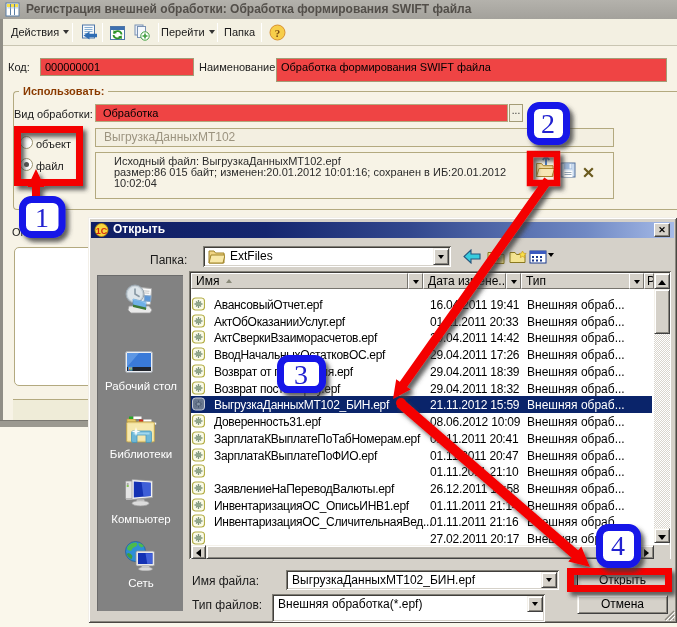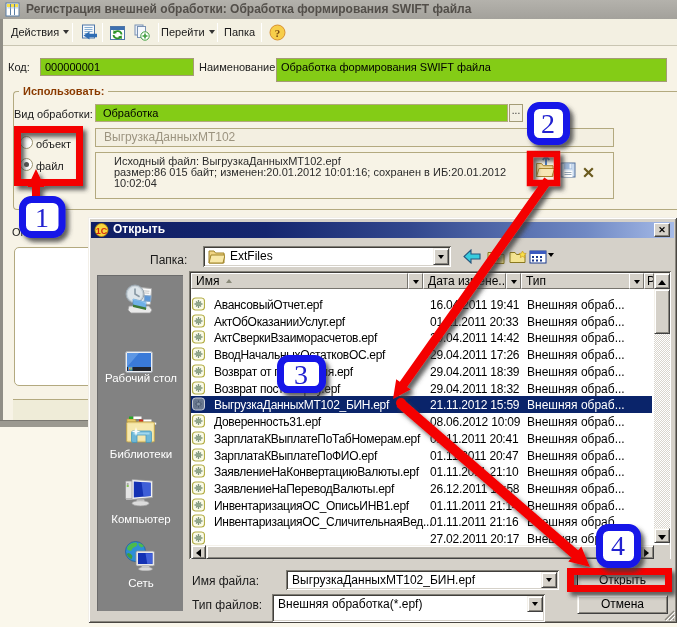--- a/index.html
+++ b/index.html
@@ -8,21 +8,21 @@
 
 #mainwin{left:0;top:0;width:677px;height:427px;background:#F7F3E6;border-left:3px solid #908E86;}
 #maintitle{left:0;top:0;width:677px;height:19px;background:linear-gradient(#B4B2AC,#A3A19B);color:#524E49;font-weight:bold;font-size:12px;line-height:19px;}
 #maintitle .txt{position:absolute;left:26px;top:0;white-space:nowrap;}
 #toolbar{left:3px;top:19px;width:674px;height:27px;background:#F3F0E2;border-bottom:1px solid #C9C5B2;}
 .tbtxt{position:absolute;top:5px;height:17px;line-height:17px;color:#1a1a1a;}
 .tsep{position:absolute;top:4px;width:1px;height:19px;background:#CFCBB8;border-right:1px solid #fff;}
 .darr{display:inline-block;width:0;height:0;border-left:3px solid transparent;border-right:3px solid transparent;border-top:4px solid #333;margin-left:4px;vertical-align:2px;}
 
 .lbl{position:absolute;color:#1a1a1a;white-space:nowrap;}
-.fld{position:absolute;background:#84cc16;border:1px solid #A49C76;color:#000;line-height:16px;padding-left:4px;white-space:nowrap;overflow:hidden;}
+.fld{position:absolute;background:#ef4444;border:1px solid #A49C76;color:#000;line-height:16px;padding-left:4px;white-space:nowrap;overflow:hidden;}
 
 #grp{left:13px;top:91px;width:668px;height:119px;border:1px solid #B3A97F;border-radius:4px 0 0 4px;border-right:none;}
 #grplbl{left:19px;top:85px;background:#F7F3E6;padding:0 4px;font-weight:bold;color:#8A3A00;}
 .radio{position:absolute;width:13px;height:13px;border-radius:50%;background:#fff;border:1px solid #9C9470;}
 .radio .dot{position:absolute;left:3px;top:3px;width:5px;height:5px;border-radius:50%;background:#555;}
 #infobox{left:95px;top:152px;width:519px;height:47px;border:1px solid #B3A97F;color:#2b2b2b;padding:3px 0 0 18px;line-height:11px;}
 #band{left:13px;top:399px;width:664px;height:22px;background:#EFECD8;border-top:1px solid #B3A97F;}
 #winbottom{left:0;top:420px;width:677px;height:7px;background:#9B9990;border-top:1px solid #7a7871;}
 #commentbox{left:14px;top:247px;width:650px;height:139px;background:#fff;border:1px solid #B3A97F;border-radius:5px;}
 
@@ -197,21 +197,21 @@
     <svg class="abs" style="left:27px;top:75px" width="28" height="22" viewBox="0 0 28 22">
       <rect x="0.5" y="0.5" width="27" height="21" rx="2" fill="#EDEFF2" stroke="#A8AEB6"></rect>
       <rect x="2" y="2" width="24" height="18" fill="#3A7AD8"></rect>
       <path d="M2 2 L14 2 L2 16 Z" fill="#6AA2E8" opacity="0.75"></path>
       <rect x="2" y="16" width="24" height="4" fill="#20242C"></rect>
       <rect x="3" y="15.2" width="4.5" height="4.5" fill="#3E8EDC"></rect>
       <path d="M4 16.5 h1.2 v1.2 H4 z M5.6 16.5 h1.2 v1.2 H5.6 z" fill="#F0C030"></path>
       <path d="M4 18.1 h1.2 v1.2 H4 z" fill="#E05030"></path>
         <path d="M5.6 18.1 h1.2 v1.2 H5.6 z" fill="#70C040"></path>
     </svg>
-    <div class="sblbl" style="left:0;top:96px">Рабочий стол</div>
+    <div class="sblbl" style="left:0;top:104px">Рабочий стол</div>
     <svg class="abs" style="left:26px;top:138px" width="33" height="30" viewBox="0 0 33 30">
       <path d="M3 5 h7 a2 2 0 0 1 2 2 v1 h-9 z" fill="#E5C96A" stroke="#B89A3A" stroke-width="0.7"></path>
       <rect x="5" y="2.5" width="4" height="2.5" fill="#28A828"></rect>
         <rect x="9.5" y="2.5" width="8" height="2.5" fill="#fff"></rect>
       <path d="M14 7.5 h6 a2 2 0 0 1 2 2 v1 h-8 z" fill="#E5C96A" stroke="#B89A3A" stroke-width="0.7"></path>
       <rect x="15" y="5.5" width="4" height="2.2" fill="#CC2A1A"></rect>
         <rect x="19.5" y="5.5" width="8" height="2.2" fill="#fff"></rect>
       <path d="M23 10.5 h5 a2 2 0 0 1 2 1.8 v.9 h-7 z" fill="#E5C96A" stroke="#B89A3A" stroke-width="0.7"></path>
       <rect x="24" y="8.6" width="4" height="2" fill="#1E90F0"></rect>
         <rect x="28.2" y="8.6" width="4" height="2" fill="#fff"></rect>
@@ -377,21 +377,20 @@
         <span class="tp">Внешняя обраб...</span>
       </div>
     <div class="row" style="top:192px">
         <svg class="abs" style="left:1px;top:1px" width="13" height="14" viewBox="0 0 13 14">
           <rect x="0.5" y="1" width="12" height="12" rx="3" fill="#FBFBE8" stroke="#B4AE48" stroke-width="1.2"></rect>
           <g stroke="#7E957C" stroke-width="1.3">
             <path d="M6.5 3 v8 M2.5 7 h8 M4 4.5 l5 5 M9 4.5 l-5 5"></path>
           </g>
           <circle cx="6.5" cy="7" r="1.7" fill="#93A98B"></circle>
         </svg>
-        <span class="nm">ЗаявлениеНаКонвертациюВалюты.epf</span>
         <span class="dt">01.11.2011 21:10</span>
         <span class="tp">Внешняя обраб...</span>
       </div>
     <div class="row" style="top:209px">
         <svg class="abs" style="left:1px;top:1px" width="13" height="14" viewBox="0 0 13 14">
           <rect x="0.5" y="1" width="12" height="12" rx="3" fill="#FBFBE8" stroke="#B4AE48" stroke-width="1.2"></rect>
           <g stroke="#7E957C" stroke-width="1.3">
             <path d="M6.5 3 v8 M2.5 7 h8 M4 4.5 l5 5 M9 4.5 l-5 5"></path>
           </g>
           <circle cx="6.5" cy="7" r="1.7" fill="#93A98B"></circle>

